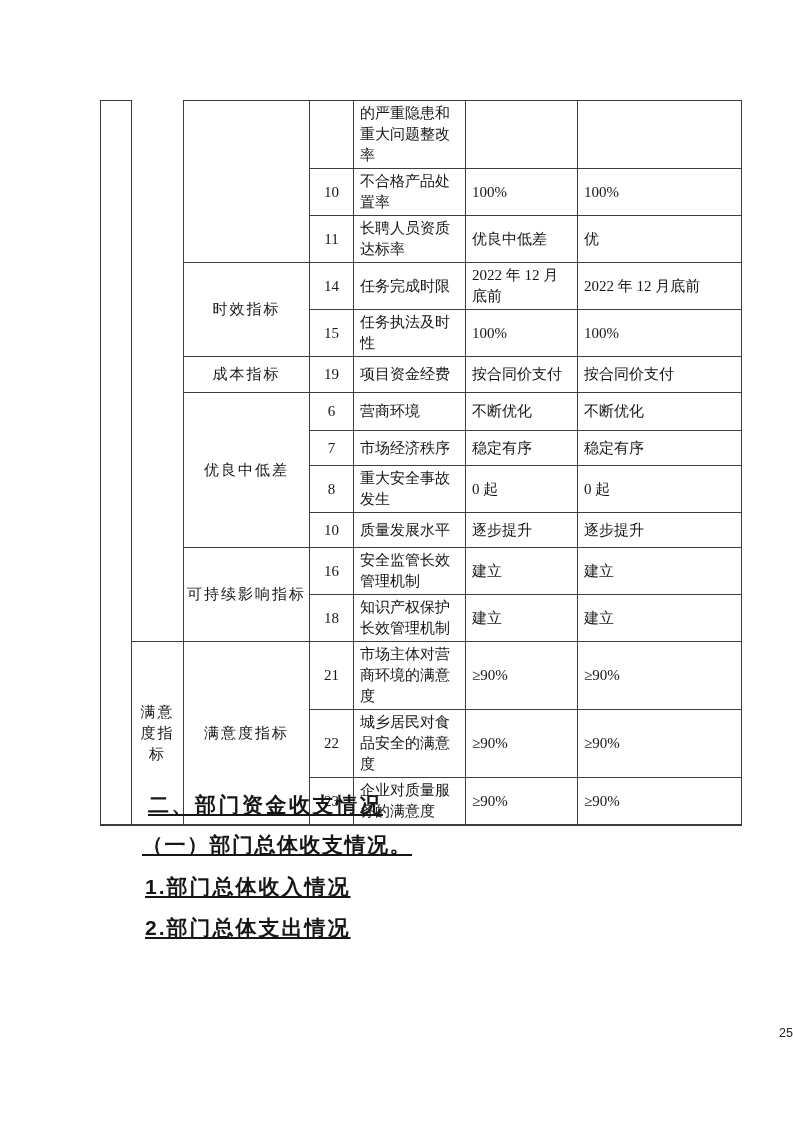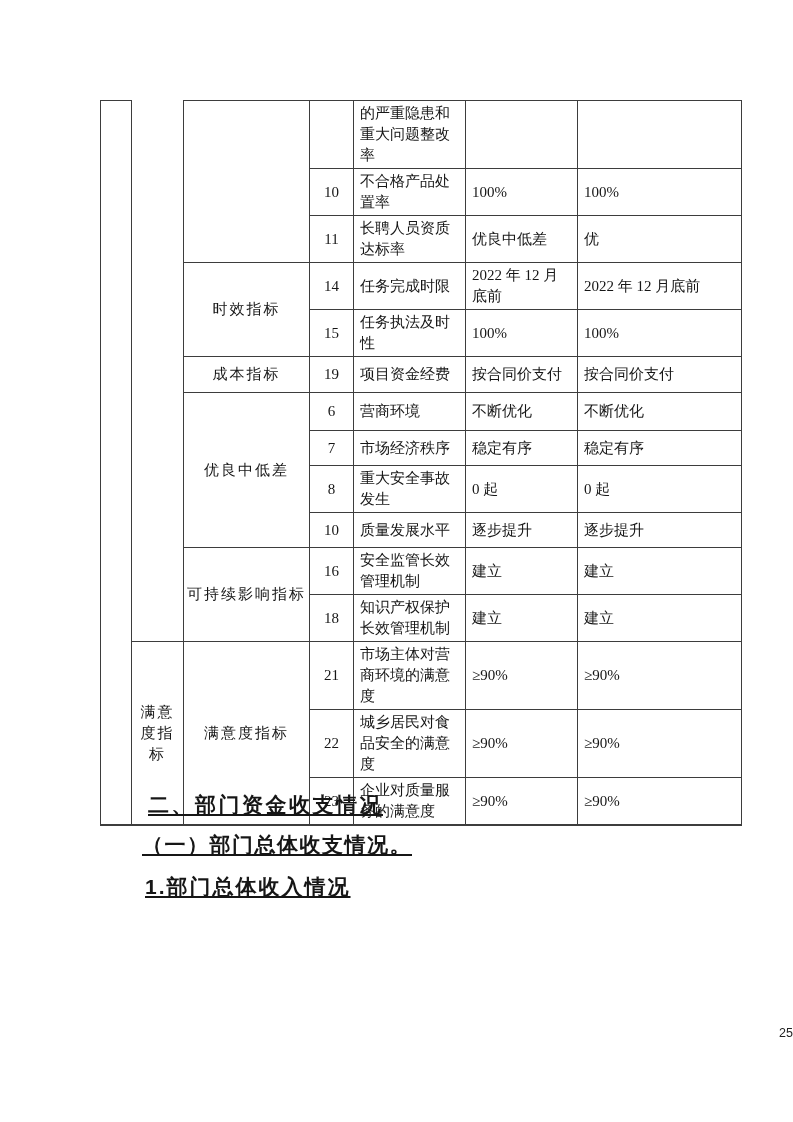--- a/index.html
+++ b/index.html
@@ -228,17 +228,18 @@
         <td class="val">≥90%</td>
         <td class="val">≥90%</td>
       </tr>
     </tbody>
   </table>
 
   <div class="text-block">
     <div class="h-black">二、部门资金收支情况</div>
     <div class="h-kai">（一）部门总体收支情况。</div>
     <div class="h-sub">1.部门总体收入情况</div>
+    <div class="h-sub">2.部门总体支出情况</div>
   </div>
 
   <div class="page-number">25</div>
 
 </div>
 
 </body></html>

